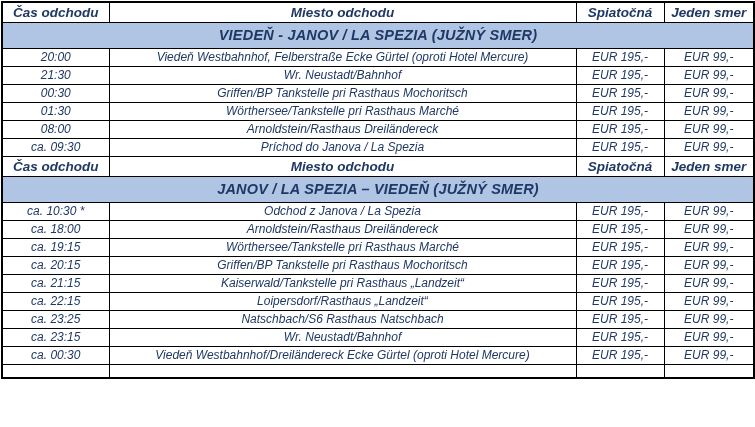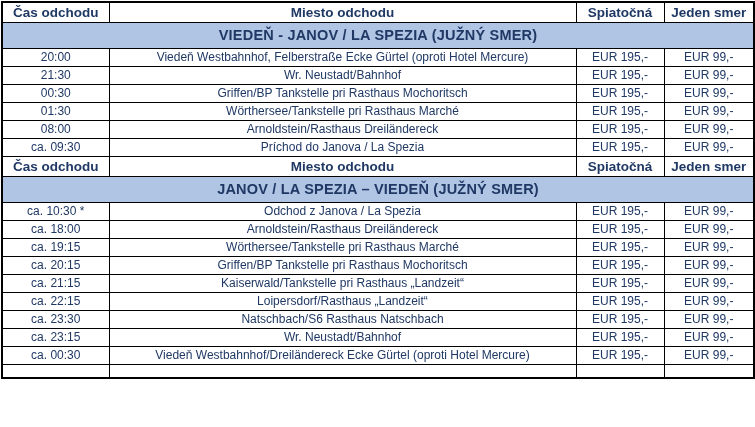--- a/index.html
+++ b/index.html
@@ -15,20 +15,21 @@
     background: #ffffff;
     font-family: "Liberation Sans", sans-serif;
   }
   .page {
     position: relative;
     width: 755px;
     height: 427px;
     overflow: hidden;
     background: #ffffff;
     padding: 1px 0 0 1px;
+    font-style: italic;
   }
   table.timetable {
     border-collapse: collapse;
     table-layout: fixed;
     width: 752px;
     border: 2px solid var(--border-color);
   }
   table.timetable th,
   table.timetable td {
     border: 1px solid var(--border-color);
@@ -157,21 +158,21 @@
           <td>EUR 195,-</td>
           <td>EUR 99,-</td>
         </tr>
         <tr class="data-row">
           <td>ca. 22:15</td>
           <td>Loipersdorf/Rasthaus „Landzeit“</td>
           <td>EUR 195,-</td>
           <td>EUR 99,-</td>
         </tr>
         <tr class="data-row">
-          <td>ca. 23:30</td>
+          <td>ca. 23:25</td>
           <td>Natschbach/S6 Rasthaus Natschbach</td>
           <td>EUR 195,-</td>
           <td>EUR 99,-</td>
         </tr>
         <tr class="data-row">
           <td>ca. 23:15</td>
           <td>Wr. Neustadt/Bahnhof</td>
           <td>EUR 195,-</td>
           <td>EUR 99,-</td>
         </tr>

